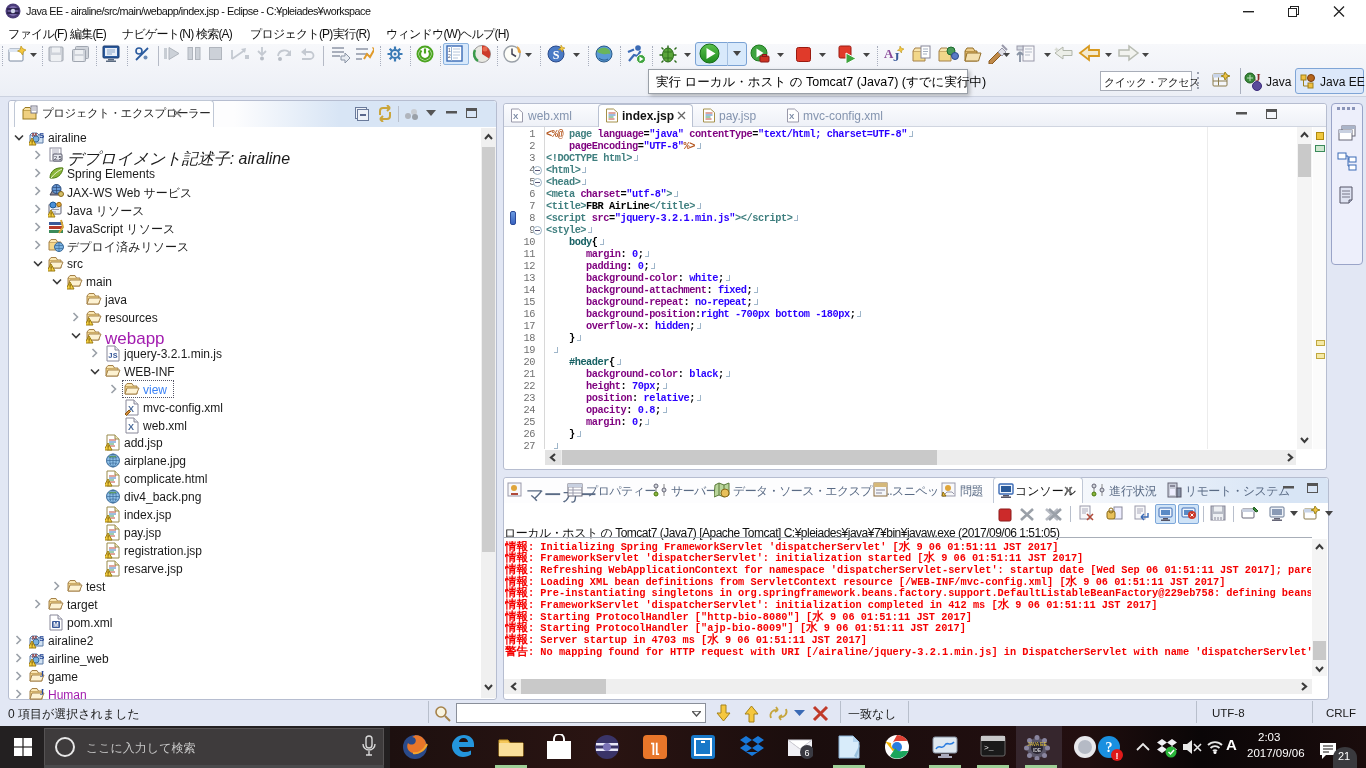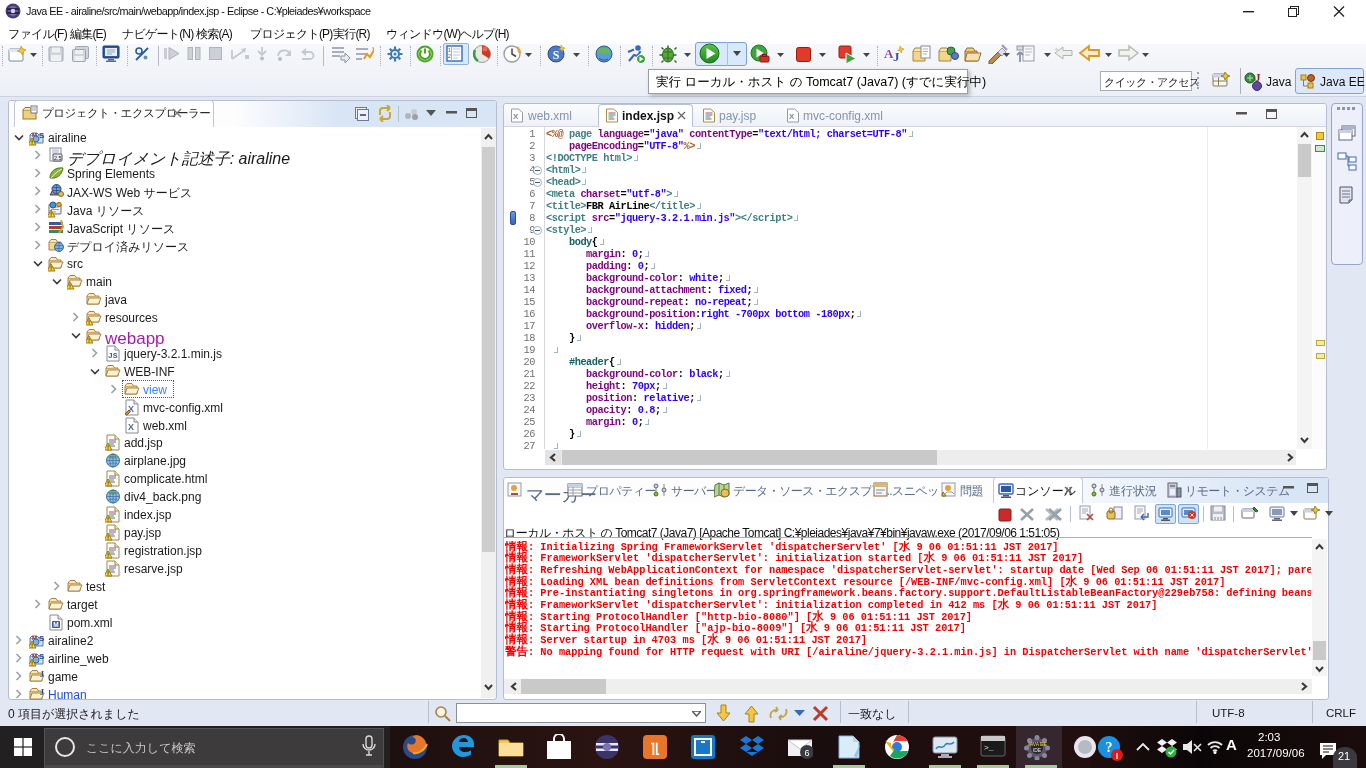--- a/index.html
+++ b/index.html
@@ -697,21 +697,21 @@
 <div style="position:absolute;left:48px;top:670px;white-space:pre;font-size:12px;color:#1a1a1a;">game</div>
 <svg style="position:absolute;left:15px;top:689px;" width="7" height="10" viewBox="0 0 7 10">
     <path d="M1.5 1l4 4-4 4" stroke="#9aa0a8" stroke-width="1.6" fill="none"></path>
   </svg>
 <svg style="position:absolute;left:29px;top:686px;" width="17" height="17" viewBox="0 0 17 17">
     <path d="M1 5h12v8H1z" fill="#f4d789" stroke="#a5824a"></path>
     <path d="M1 5l2-2.5h5L9.5 5" fill="#fae7b4" stroke="#a5824a"></path>
     <path d="M3 7h12l-2.5 6H1z" fill="#fdf2d2" stroke="#a5824a"></path>
     <text x="11" y="9" font-size="8" font-weight="bold" fill="#2a4a9a" font-family="Liberation Serif">J</text>
   </svg>
-<div style="position:absolute;left:48px;top:688px;white-space:pre;font-size:12px;color:#1d4ed8;">Human</div>
+<div style="position:absolute;left:48px;top:688px;white-space:pre;font-size:12px;color:#a21caf;">Human</div>
 <div style="position:absolute;left:481px;top:128px;width:15px;height:570px;background:#f0f0f0"></div>
 <svg style="position:absolute;left:484px;top:133px;" width="9" height="7" viewBox="0 0 9 7">
     <path d="M1 6l3.5-4L8 6" fill="none" stroke="#3b3b3b" stroke-width="2"></path>
   </svg>
 <div style="position:absolute;left:482px;top:147px;width:13px;height:405px;background:#cdcdcd"></div>
 <svg style="position:absolute;left:484px;top:684px;" width="9" height="7" viewBox="0 0 9 7">
     <path d="M1 1l3.5 4L8 1" fill="none" stroke="#3b3b3b" stroke-width="2"></path>
   </svg>
 <div style="position:absolute;left:503px;top:103px;width:824px;height:367px;background:#fff;border:1px solid #b6bdd0;border-radius:3px"></div>
 <div style="position:absolute;left:504px;top:104px;width:822px;height:23px;background:linear-gradient(#fbfcfe,#eef1f7);border-radius:3px 3px 0 0;border-bottom:1px solid #d0d5e0"></div>

